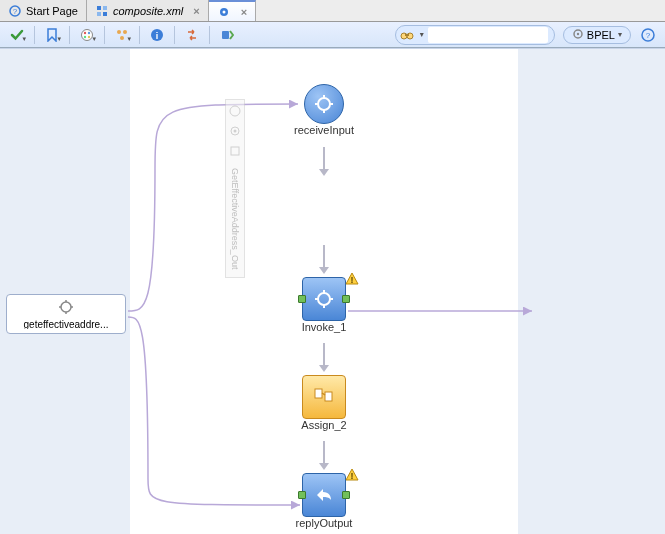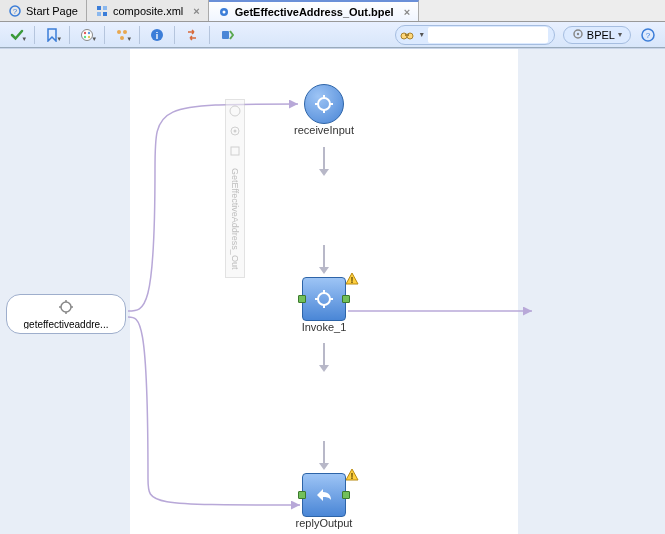--- a/index.html
+++ b/index.html
@@ -20,21 +20,21 @@
 .search-wrap input { border: none; outline: none; background: #fff; width: 120px; height: 16px; font-size: 11px; padding: 0 4px; border-radius: 2px; }
 .bpel-dd { display: flex; align-items: center; gap: 3px; background: #dceaff; border: 1px solid #a5bde0; border-radius: 10px; padding: 1px 8px; cursor: pointer; margin-left: 6px; }
 
 .canvas { position: relative; width: 665px; height: 486px; background: #e8eef7; overflow: hidden; border-top: 1px solid #c8d4e8; }
 .center-col { position: absolute; left: 130px; top: 0; width: 388px; height: 486px; background: #fff; }
 
 .vtoolbar { position: absolute; left: 225px; top: 50px; width: 20px; background: #f5f5f5; border: 1px solid #ccc; display: flex; flex-direction: column; align-items: center; padding: 4px 0; gap: 6px; opacity: 0.55; }
 .vtoolbar .vicon { width: 14px; height: 14px; color: #888; }
 .vtoolbar .vtext { writing-mode: vertical-rl; font-size: 9px; color: #888; padding: 4px 0; }
 
-.partner-box { position: absolute; width: 120px; height: 40px; background: #fff; border: 1px solid #9eaecc; border-radius: 14px; display: flex; flex-direction: column; align-items: center; justify-content: center; padding: 4px; }
+.partner-box { position: absolute; width: 120px; height: 40px; background: #fff; border: 1px solid #9eaecc; border-radius: 4px; display: flex; flex-direction: column; align-items: center; justify-content: center; padding: 4px; }
 .partner-box .gear { color: #888; }
 .partner-box .pb-label { font-size: 10px; margin-top: 2px; text-align: center; width: 100%; overflow: hidden; text-overflow: ellipsis; white-space: nowrap; }
 
 .node { position: absolute; display: flex; flex-direction: column; align-items: center; width: 100px; }
 .node-label { font-size: 11px; color: #333; margin-top: 0; text-align: center; }
 
 .circle-node { width: 40px; height: 40px; border-radius: 50%; background: radial-gradient(circle at 35% 30%, #9dc4f5, #4a86d6); border: 1px solid #2d64a8; display: flex; align-items: center; justify-content: center; }
 .square-node { width: 44px; height: 44px; border-radius: 4px; display: flex; align-items: center; justify-content: center; position: relative; }
 .assign-node { background: linear-gradient(#ffe9a8, #f5b83d); border: 1px solid #c98a1e; }
 .invoke-node { background: linear-gradient(#9dc4f5, #4a86d6); border: 1px solid #2d64a8; }
@@ -65,31 +65,30 @@
   </div>
   <div class="tab">
     <span class="tab-icon">
       <svg width="12" height="12" viewBox="0 0 12 12">
           <rect x="1" y="1" width="4" height="4" fill="#3b7dd8"></rect>
           <rect x="7" y="1" width="4" height="4" fill="#8bb8ee"></rect>
           <rect x="1" y="7" width="4" height="4" fill="#8bb8ee"></rect>
           <rect x="7" y="7" width="4" height="4" fill="#3b7dd8"></rect>
         </svg>
     </span>
-    <span style="">composite.xml</span>
+    <span style="font-style:italic">composite.xml</span>
     <span class="tab-close">×</span>
   </div>
   <div class="tab active">
     <span class="tab-icon">
       <svg width="12" height="12" viewBox="0 0 12 12">
           <circle cx="6" cy="6" r="4" fill="#3b7dd8"></circle>
           <circle cx="6" cy="6" r="1.5" fill="#fff"></circle>
         </svg>
     </span>
-    <span>GetEffectiveAddress_Out.bpel</span>
     <span class="tab-close">×</span>
   </div>
 </div>
 
 <div class="toolbar">
   <div class="tbtn">
     <svg width="14" height="14" viewBox="0 0 14 14">
         <path d="M2 7 L5.5 10.5 L12 3" stroke="#3a9a3a" stroke-width="2.5" fill="none" stroke-linecap="round"></path>
       </svg>
     <span class="dd">▾</span>
@@ -272,20 +271,30 @@
       </span>
     </div>
     <div class="node-label">Invoke_1</div>
   </div>
 
   <div class="arrow-down" style="left:274px; top:294px">
       <div class="line"></div>
       <div class="head"></div>
     </div>
 
+  <div class="node" style="left:274px; top:326px">
+    <div class="square-node assign-node">
+      <svg width="24" height="24" viewBox="0 0 24 24">
+          <rect x="3" y="4" width="7" height="9" fill="#fff" stroke="#c98a1e"></rect>
+          <rect x="13" y="7" width="7" height="9" fill="#fff" stroke="#c98a1e"></rect>
+          <path d="M10 8 L13 10" stroke="#c98a1e" stroke-width="1.5"></path>
+        </svg>
+    </div>
+    <div class="node-label">Assign_2</div>
+  </div>
 
   <div class="arrow-down" style="left:274px; top:392px">
       <div class="line"></div>
       <div class="head"></div>
     </div>
 
   <div class="node" style="left:274px; top:424px">
     <div class="square-node reply-node">
       <div class="handle hl"></div>
       <div class="handle hr"></div>

